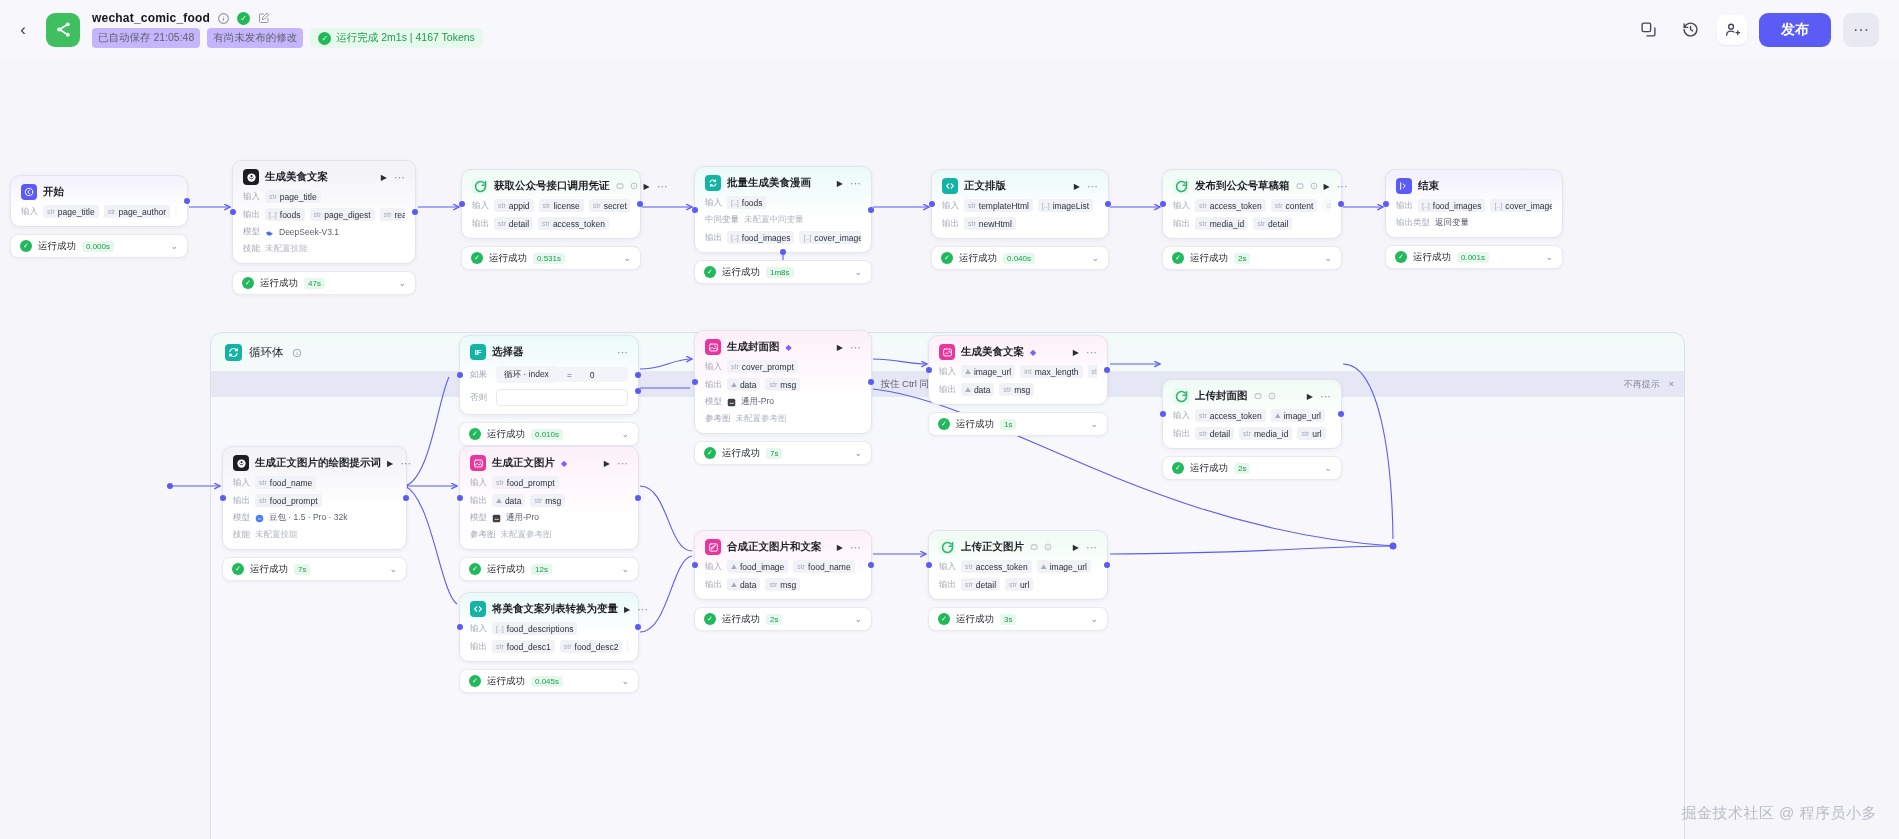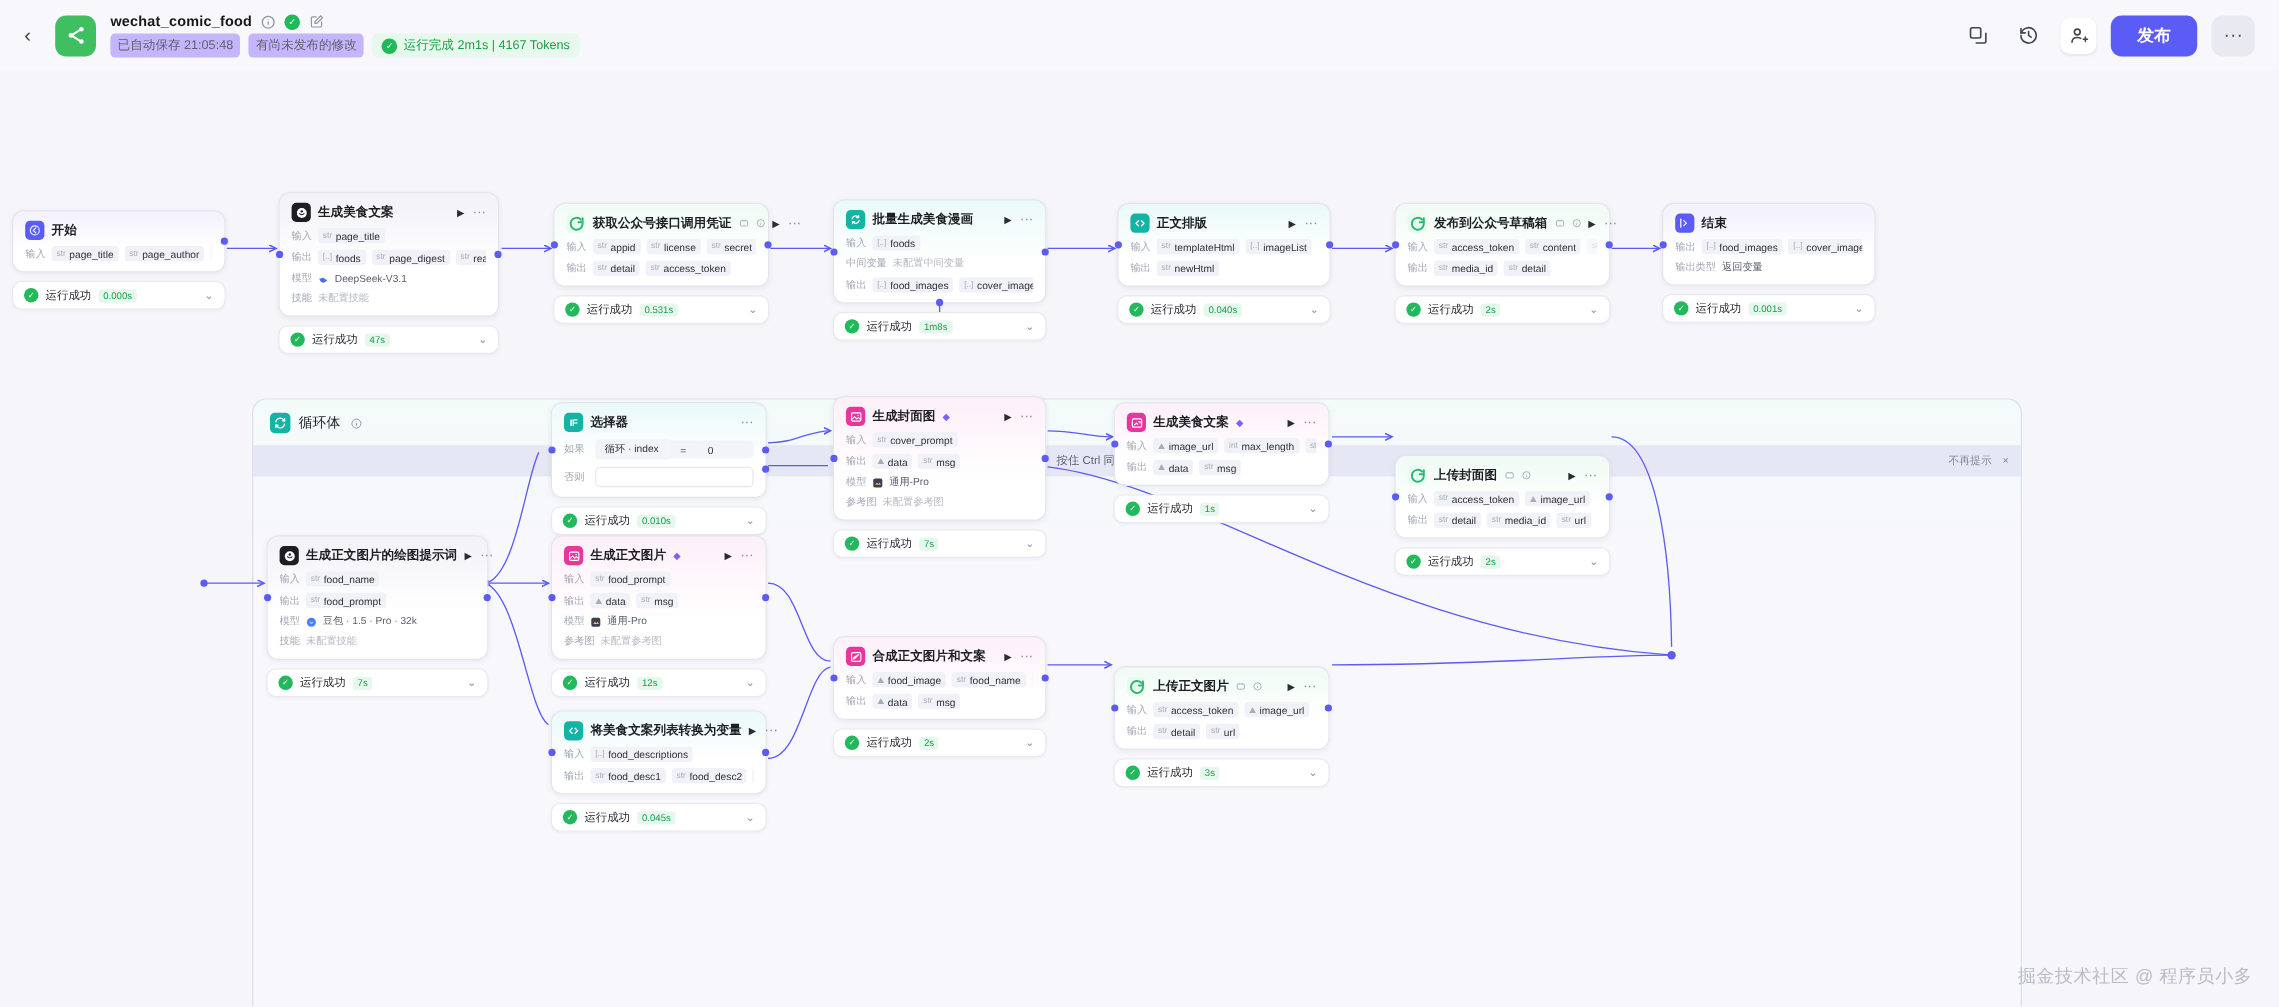--- a/index.html
+++ b/index.html
@@ -937,21 +937,21 @@
             <span class="port l"></span>
             <span class="port r"></span>
           </div>
           <div class="status">
             <span class="st-check">✓</span>
        <span class="st-text">运行成功</span>
        <span class="st-time">2s</span>
        <span class="st-chev">⌄</span>
           </div>
         </div>
-        <div class="node" style="left: 928px; top: 496px; width: 180px; text-align: right;">
+        <div class="node" style="left: 928px; top: 471px; width: 180px; text-align: right;">
           <div class="node-card tint-green" style="position: relative;">
             <div class="node-head">
        <span class="n-ic" style="background:#ffffff;background:#eafaf1;">
                 <svg width="15" height="15" viewBox="0 0 24 24" fill="none" stroke="#2bb673" stroke-width="2.6" stroke-linecap="round">
                   <path d="M20 12a8 8 0 1 1-2.4-5.7"></path>
                   <path d="M20 4.5V10h-5.4"></path>
                 </svg>
               </span>
        <span class="n-title">上传正文图片</span>
        <span class="n-mini">

